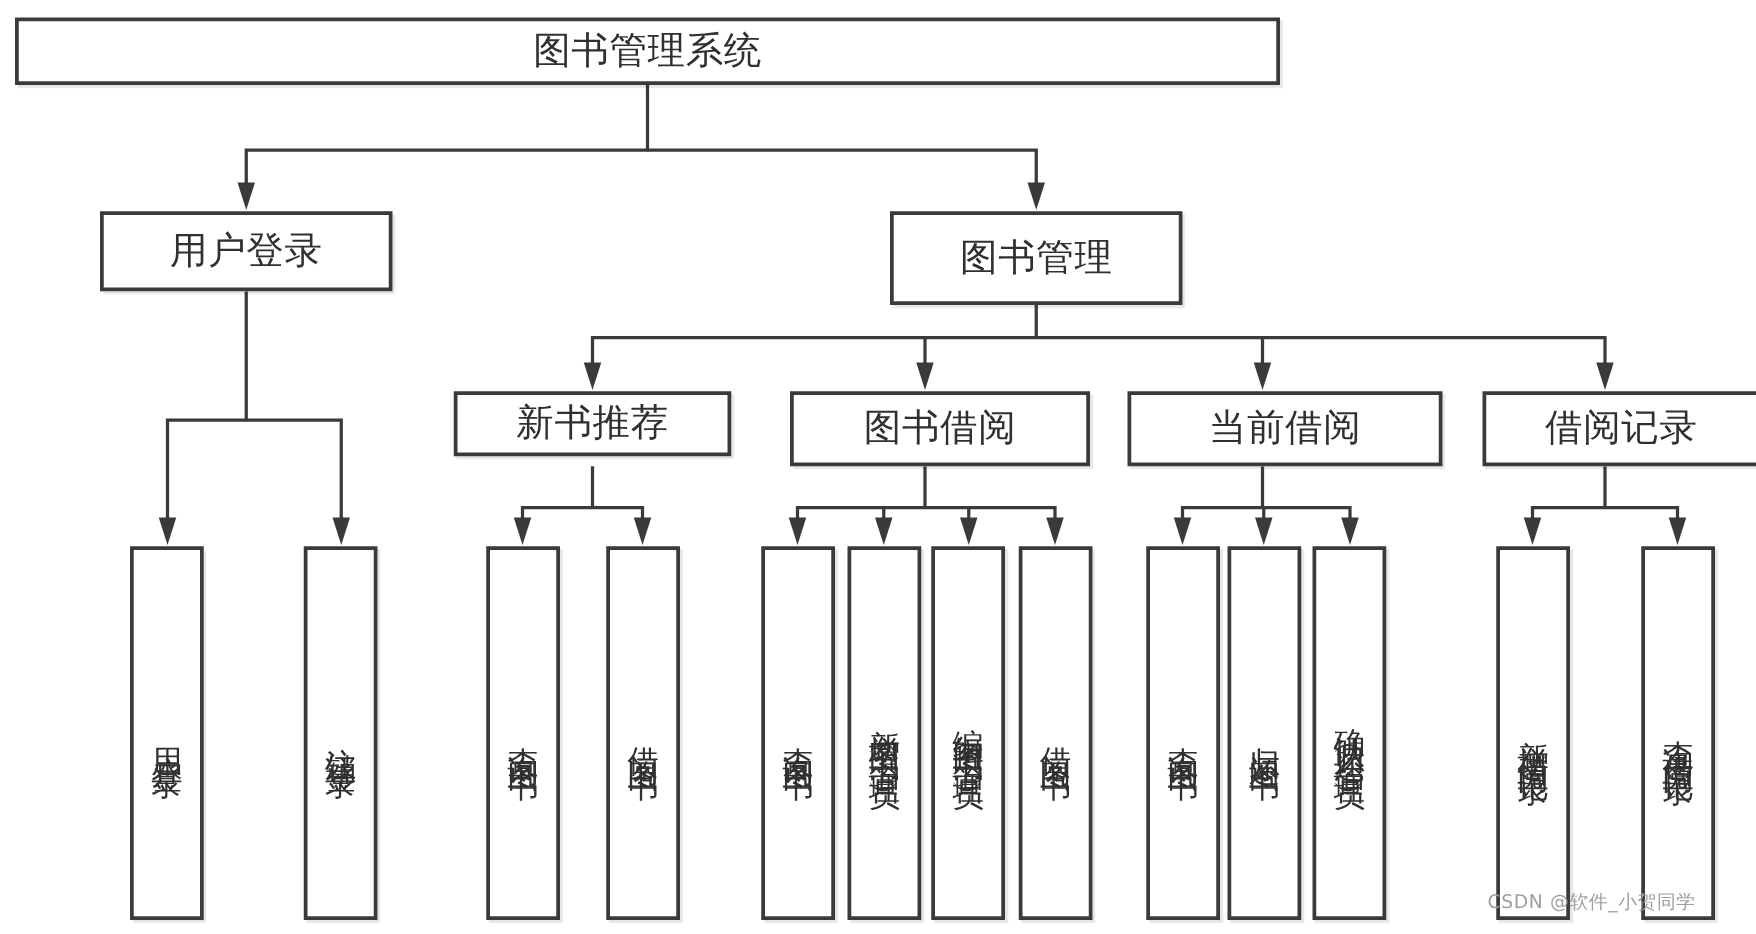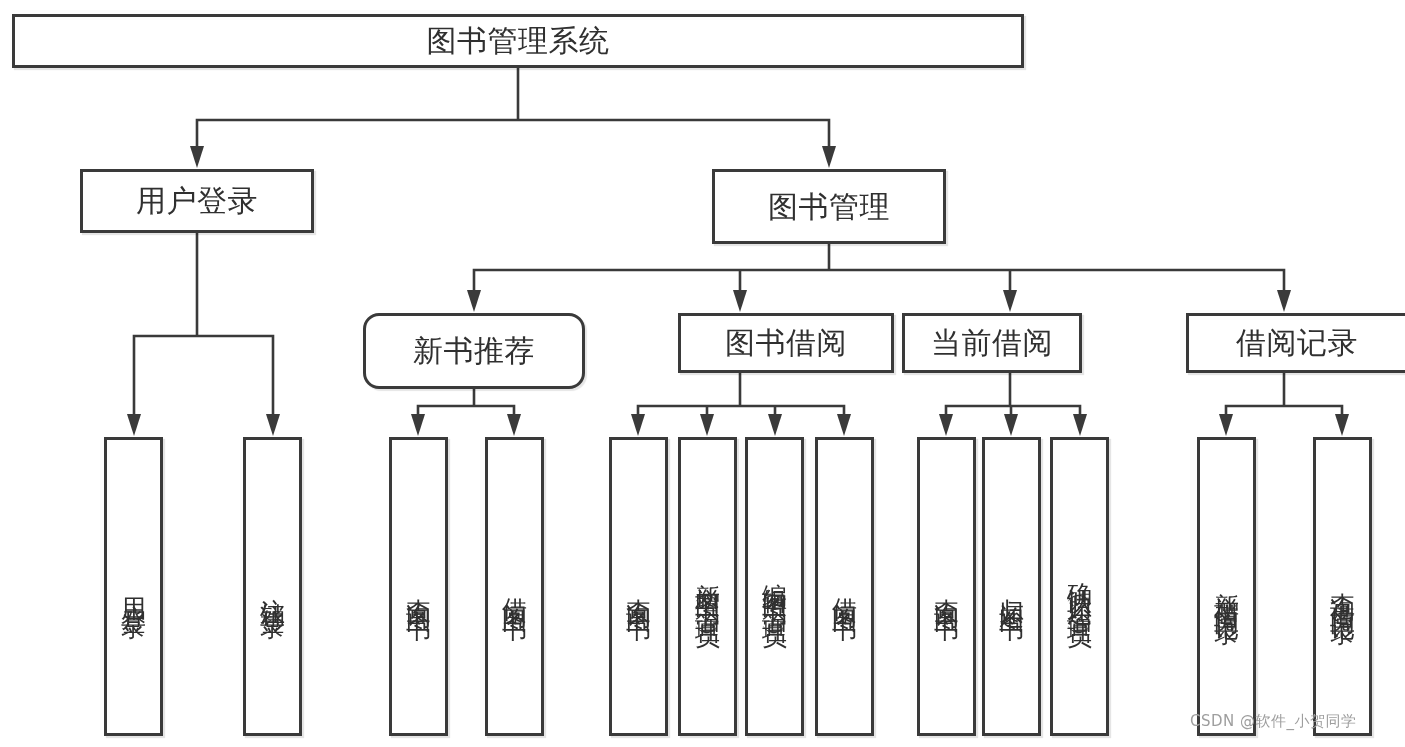--- a/index.html
+++ b/index.html
@@ -112,27 +112,27 @@
     <span class="hlabel">图书管理系统</span>
   </div>
 
   <div class="box" style="left:80px;top:169px;width:234px;height:64px;">
     <span class="hlabel">用户登录</span>
   </div>
   <div class="box" style="left:712px;top:169px;width:234px;height:75px;">
     <span class="hlabel">图书管理</span>
   </div>
 
-  <div class="box" style="left:363px;top:313px;width:222px;height:76px;border-radius:16px;">
+  <div class="box" style="left:363px;top:313px;width:222px;height:52px;">
     <span class="hlabel">新书推荐</span>
   </div>
-  <div class="box" style="left:632px;top:313px;width:216px;height:60px;margin-left:46px;">
+  <div class="box" style="left:632px;top:313px;width:240px;height:60px;">
     <span class="hlabel">图书借阅</span>
   </div>
-  <div class="box" style="left:902px;top:313px;width:180px;height:60px;">
+  <div class="box" style="left:902px;top:313px;width:252px;height:60px;">
     <span class="hlabel">当前借阅</span>
   </div>
   <div class="box" style="left:1186px;top:313px;width:222px;height:60px;">
     <span class="hlabel">借阅记录</span>
   </div>
 
   <div class="box leaf" style="left:104px;">
     <span class="vtext">用户登录</span>
   </div>
   <div class="box leaf" style="left:243px;">

